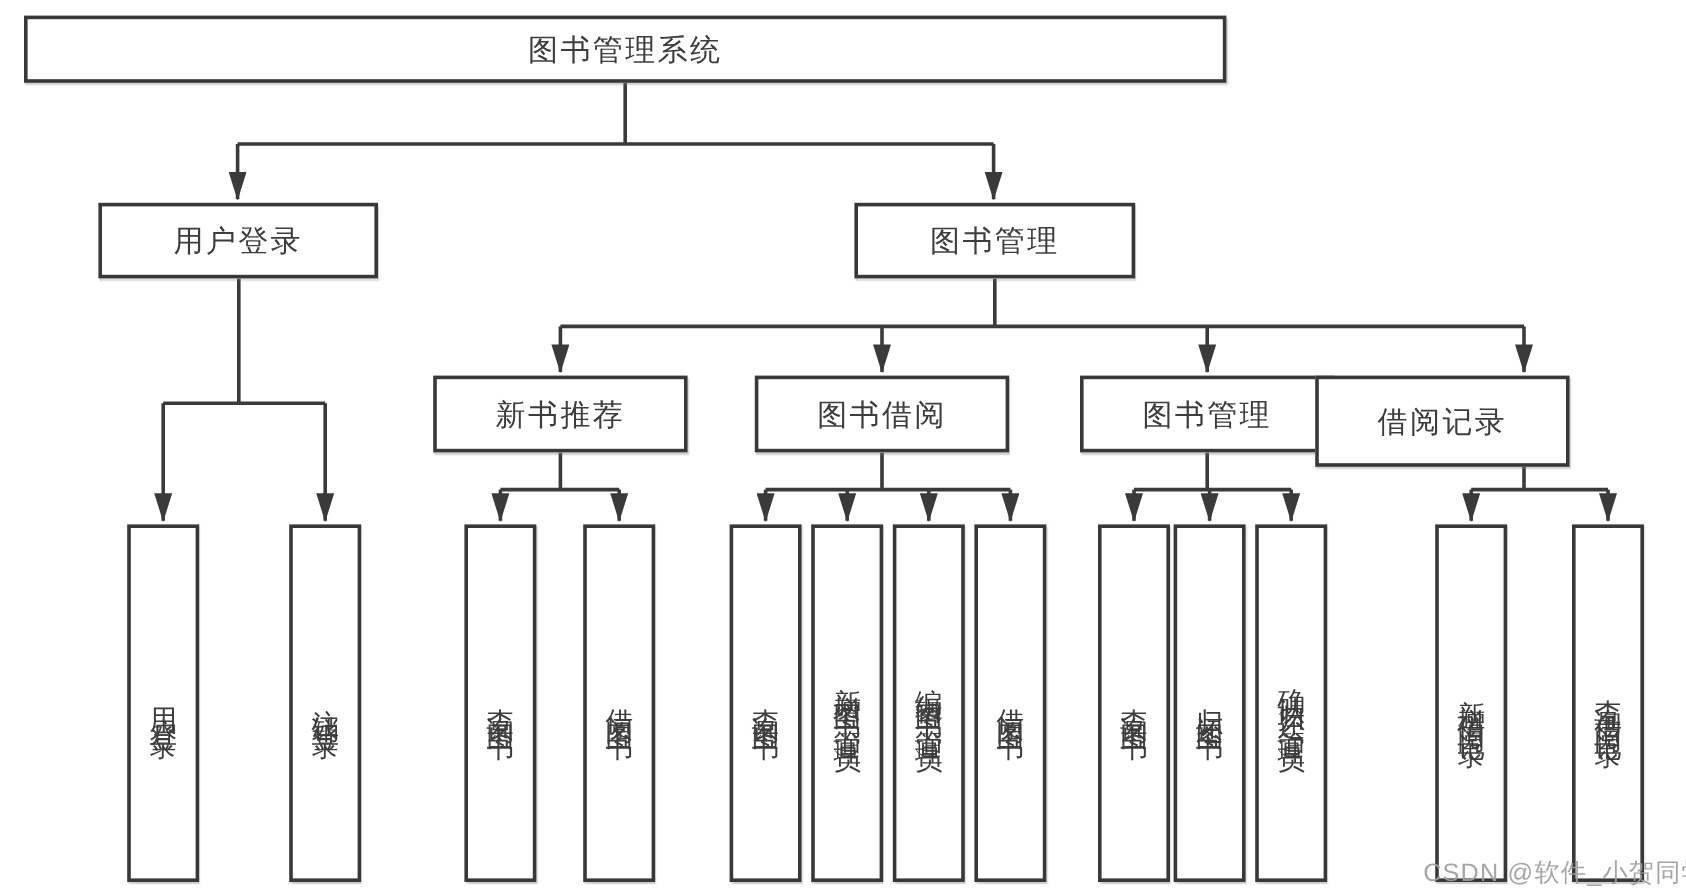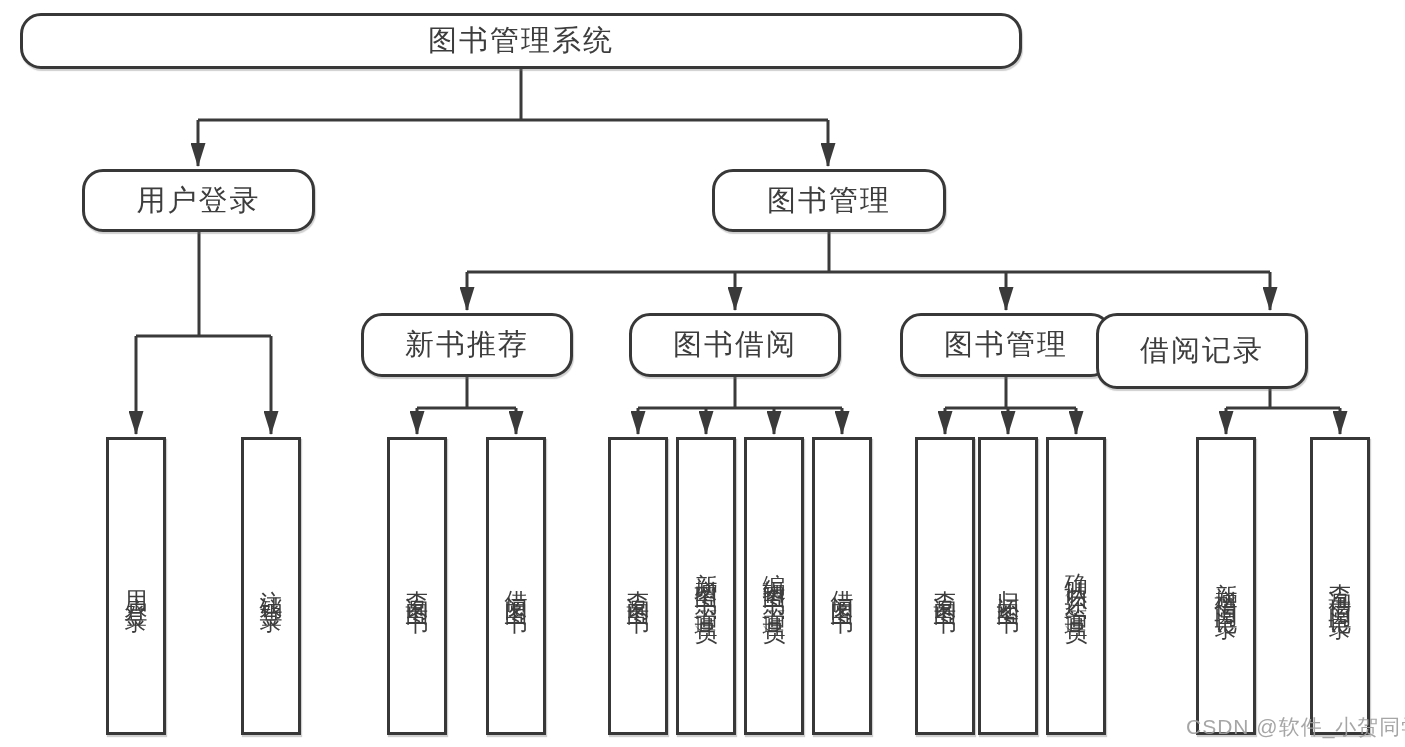--- a/index.html
+++ b/index.html
@@ -22,21 +22,21 @@
     background: #ffffff;
     border: 3px solid #383838;
     box-sizing: border-box;
     display: flex;
     align-items: center;
     justify-content: center;
     color: #3d3d3d;
     z-index: 2;
     box-shadow: 1px 2px 1px rgba(120,120,120,0.35);
   }
-  .hnode { font-size: 29px; letter-spacing: 2px; border-radius: 21px; }
+  .hnode { font-size: 25px; letter-spacing: 2px; }
   .root-node { left: 20px; top: 13px; width: 1002px; height: 56px; }
   .vnode { top: 437px; width: 60px; height: 298px; }
   .vnode .vtext {
     writing-mode: vertical-rl;
     text-orientation: mixed;
     font-size: 23px;
     letter-spacing: 7px;
     line-height: 1;
     color: #3d3d3d;
     white-space: nowrap;

